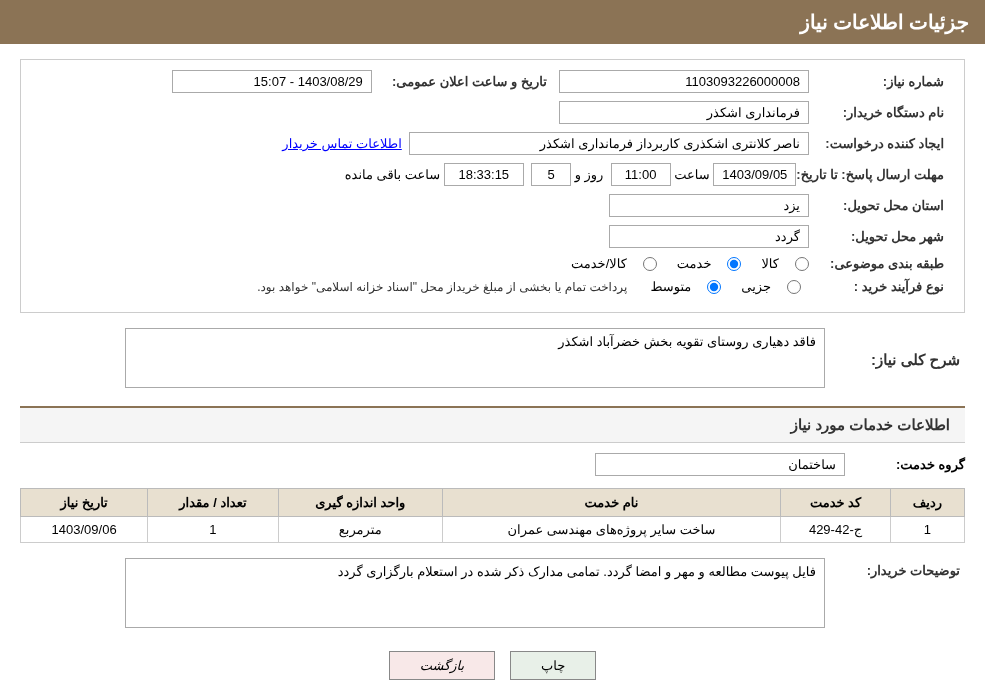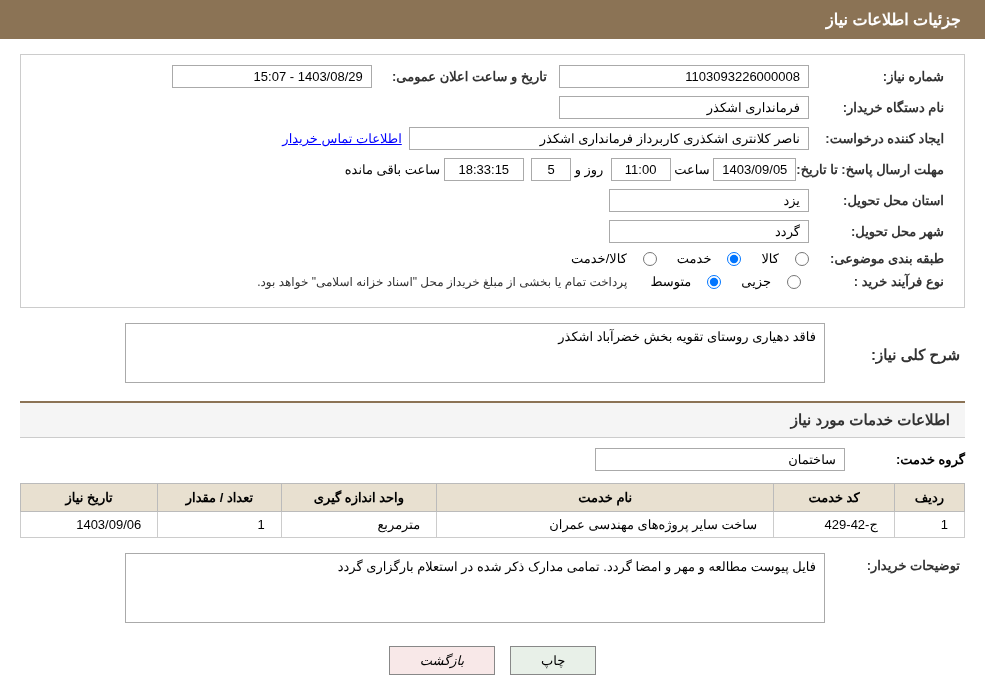--- a/index.html
+++ b/index.html
@@ -11,22 +11,22 @@
     }
     .page-container {
       width: 985px;
       background: #fff;
       margin: 0 auto;
     }
     .header-bar {
       background: #8B7355;
       color: #fff;
       text-align: right;
-      padding: 10px 24px;
-      font-size: 16px;
+      padding: 10px 16px;
+      font-size: 20px;
       font-weight: bold;
     }
     .content {
       padding: 15px 20px;
     }
     .info-section {
       border: 1px solid #ccc;
       padding: 10px 15px;
       margin-bottom: 15px;
     }
@@ -105,21 +105,22 @@
     }
     .data-table th {
       background: #e8e0d0;
       border: 1px solid #bbb;
       padding: 6px 10px;
       text-align: center;
       font-weight: bold;
     }
     .data-table td {
       border: 1px solid #ccc;
-      padding: 5px 16px;
+      padding: 5px 10px;
+      text-align: center;
       background: #fff;
     }
     .buttons-row {
       display: flex;
       justify-content: center;
       gap: 15px;
       padding: 15px 0;
     }
     .btn {
       padding: 6px 30px;

